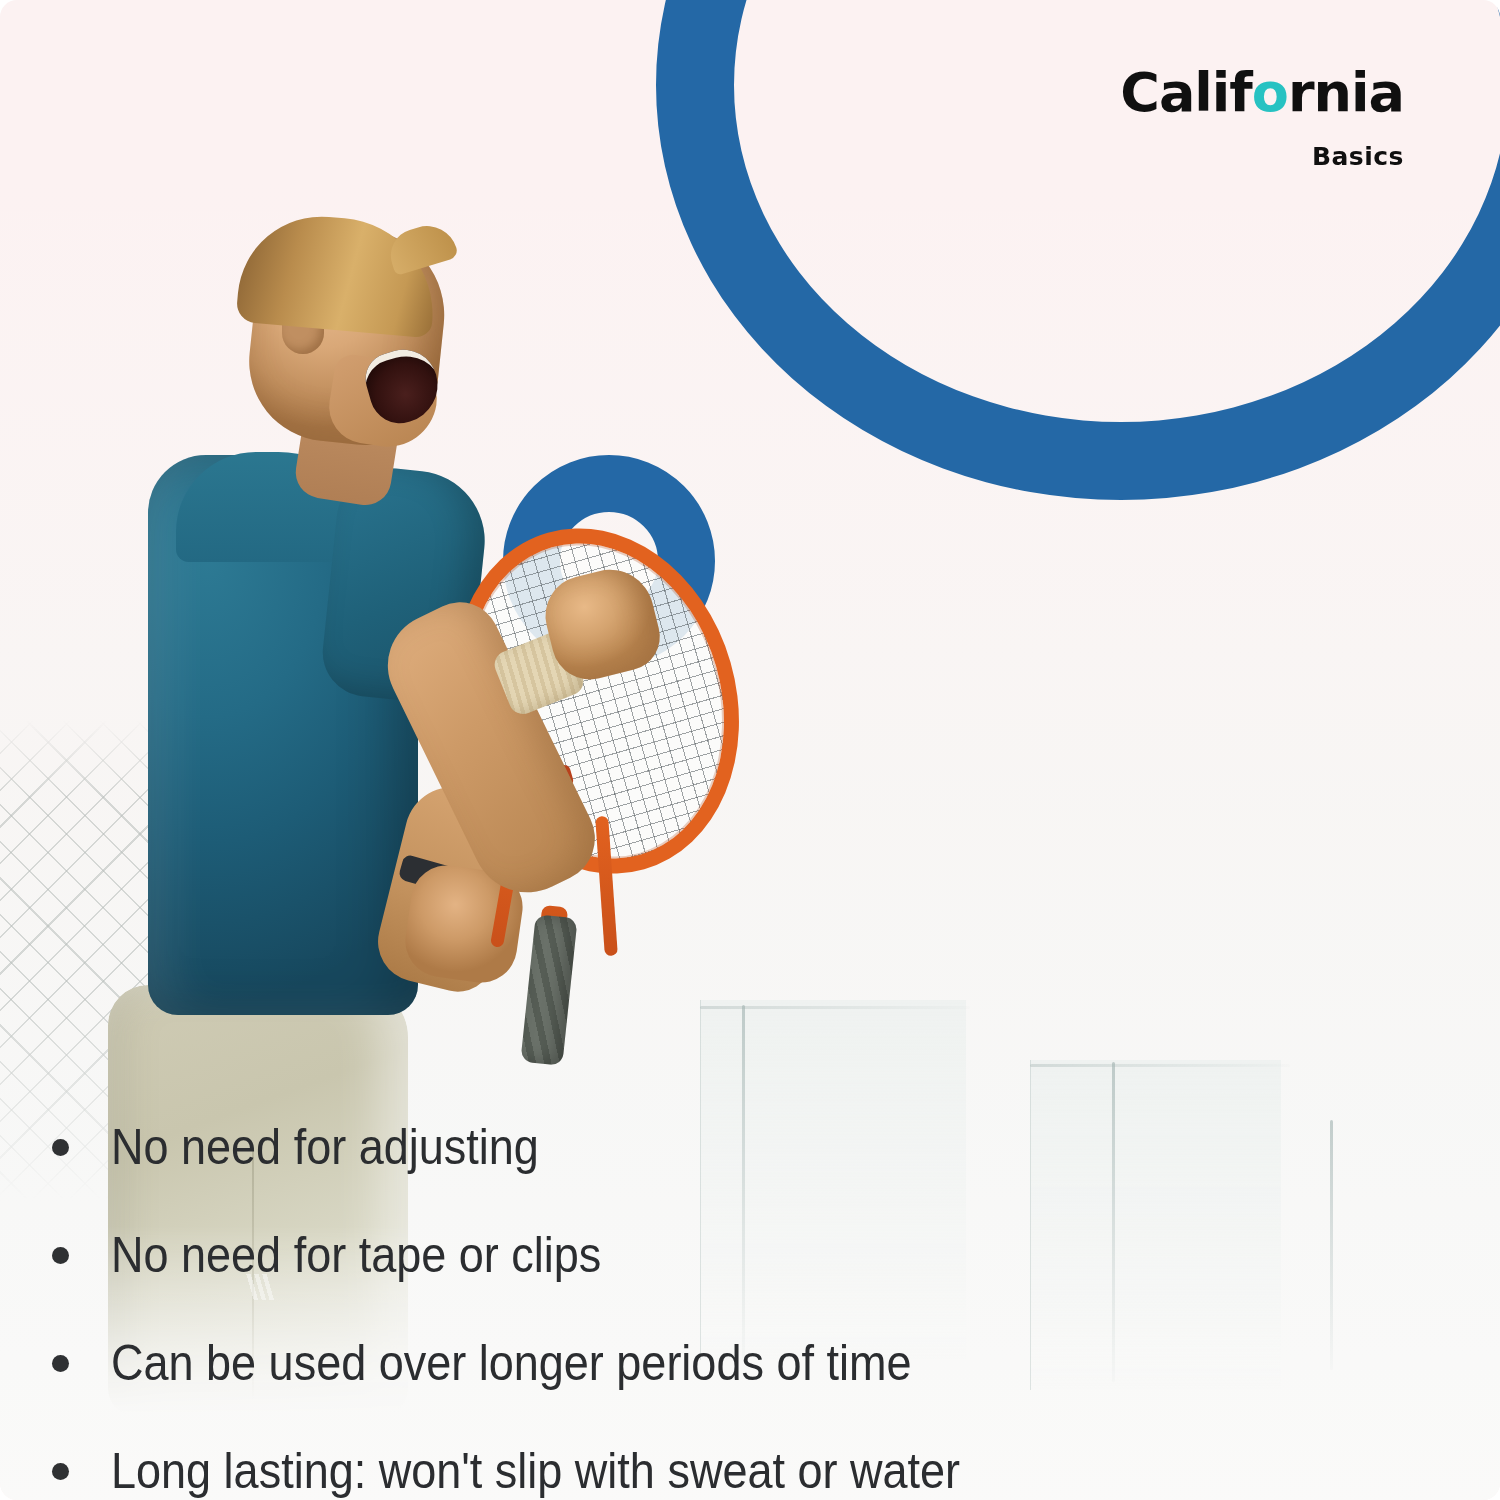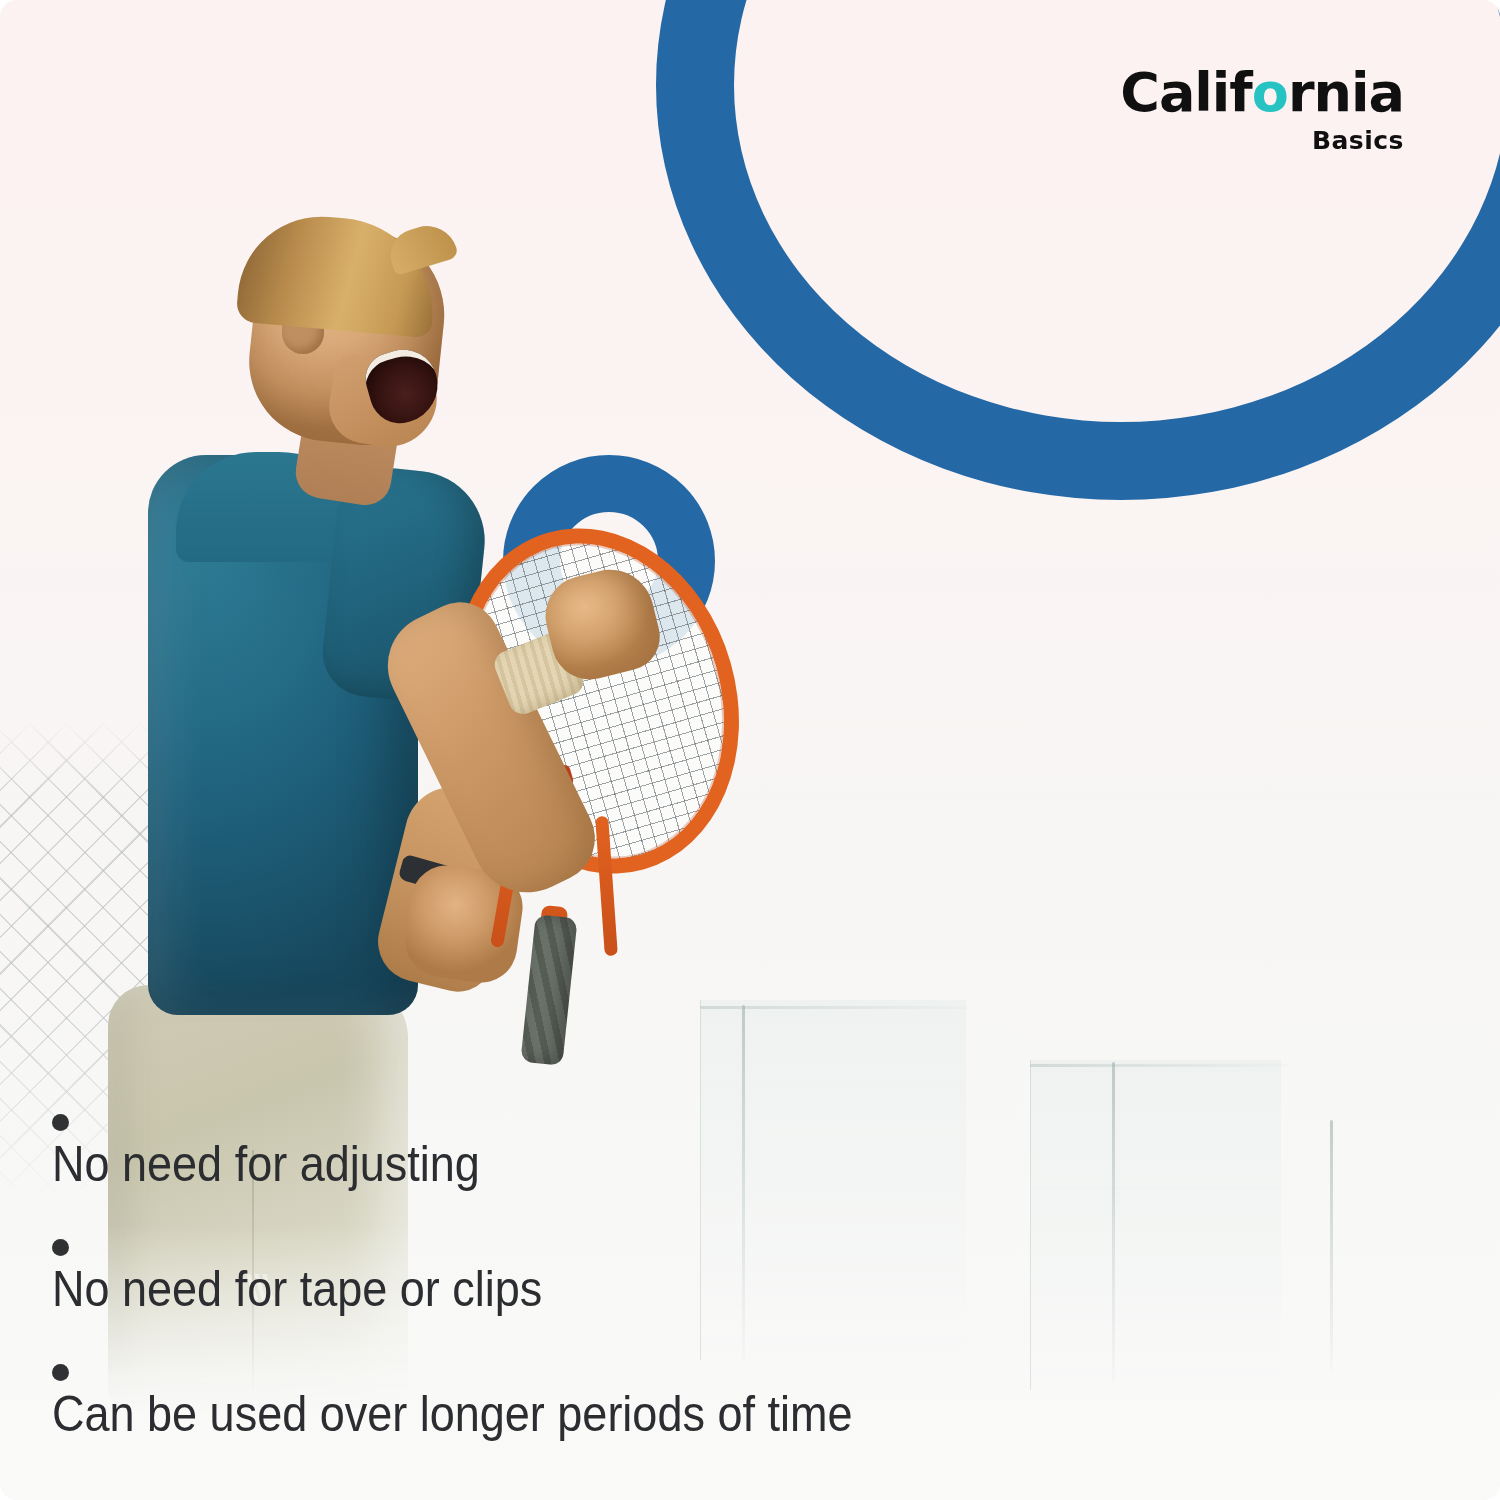--- a/index.html
+++ b/index.html
@@ -341,21 +341,21 @@
   .logo-o {
     display: inline-block;
     color: #27c2c2;
   }
   .logo-sub {
     font-family: "DejaVu Sans", sans-serif;
     font-weight: 700;
     font-size: 25px;
     letter-spacing: .5px;
     color: #101010;
-    margin-top: 8px;
+    margin-top: 24px;
   }
 
   
   .headline {
     position: absolute;
     right: 68px;
     top: 648px;
     width: 900px;
     text-align: right;
     z-index: 15;
@@ -377,21 +377,20 @@
     position: absolute;
     left: 52px;
     top: 1122px;
     width: 1400px;
     z-index: 15;
   }
   .bullet-row {
     display: flex;
     align-items: baseline;
     margin-bottom: 58px;
-    flex-direction: column;
   }
   .bullet-row:last-child { margin-bottom: 0; }
   .bullet-dot {
     flex: 0 0 auto;
     width: 17px;
     height: 17px;
     border-radius: 50%;
     background: #2f3133;
     margin-right: 42px;
     position: relative;
@@ -480,15 +479,19 @@
       <span class="bullet-text">No need for adjusting</span>
     </div>
     <div class="bullet-row">
       <span class="bullet-dot"></span>
       <span class="bullet-text">No need for tape or clips</span>
     </div>
     <div class="bullet-row">
       <span class="bullet-dot"></span>
       <span class="bullet-text">Can be used over longer periods of time</span>
     </div>
+    <div class="bullet-row">
+      <span class="bullet-dot"></span>
+      <span class="bullet-text">Long lasting: won't slip with sweat or water</span>
+    </div>
   </div>
 
 </div>
 
 </body></html>

